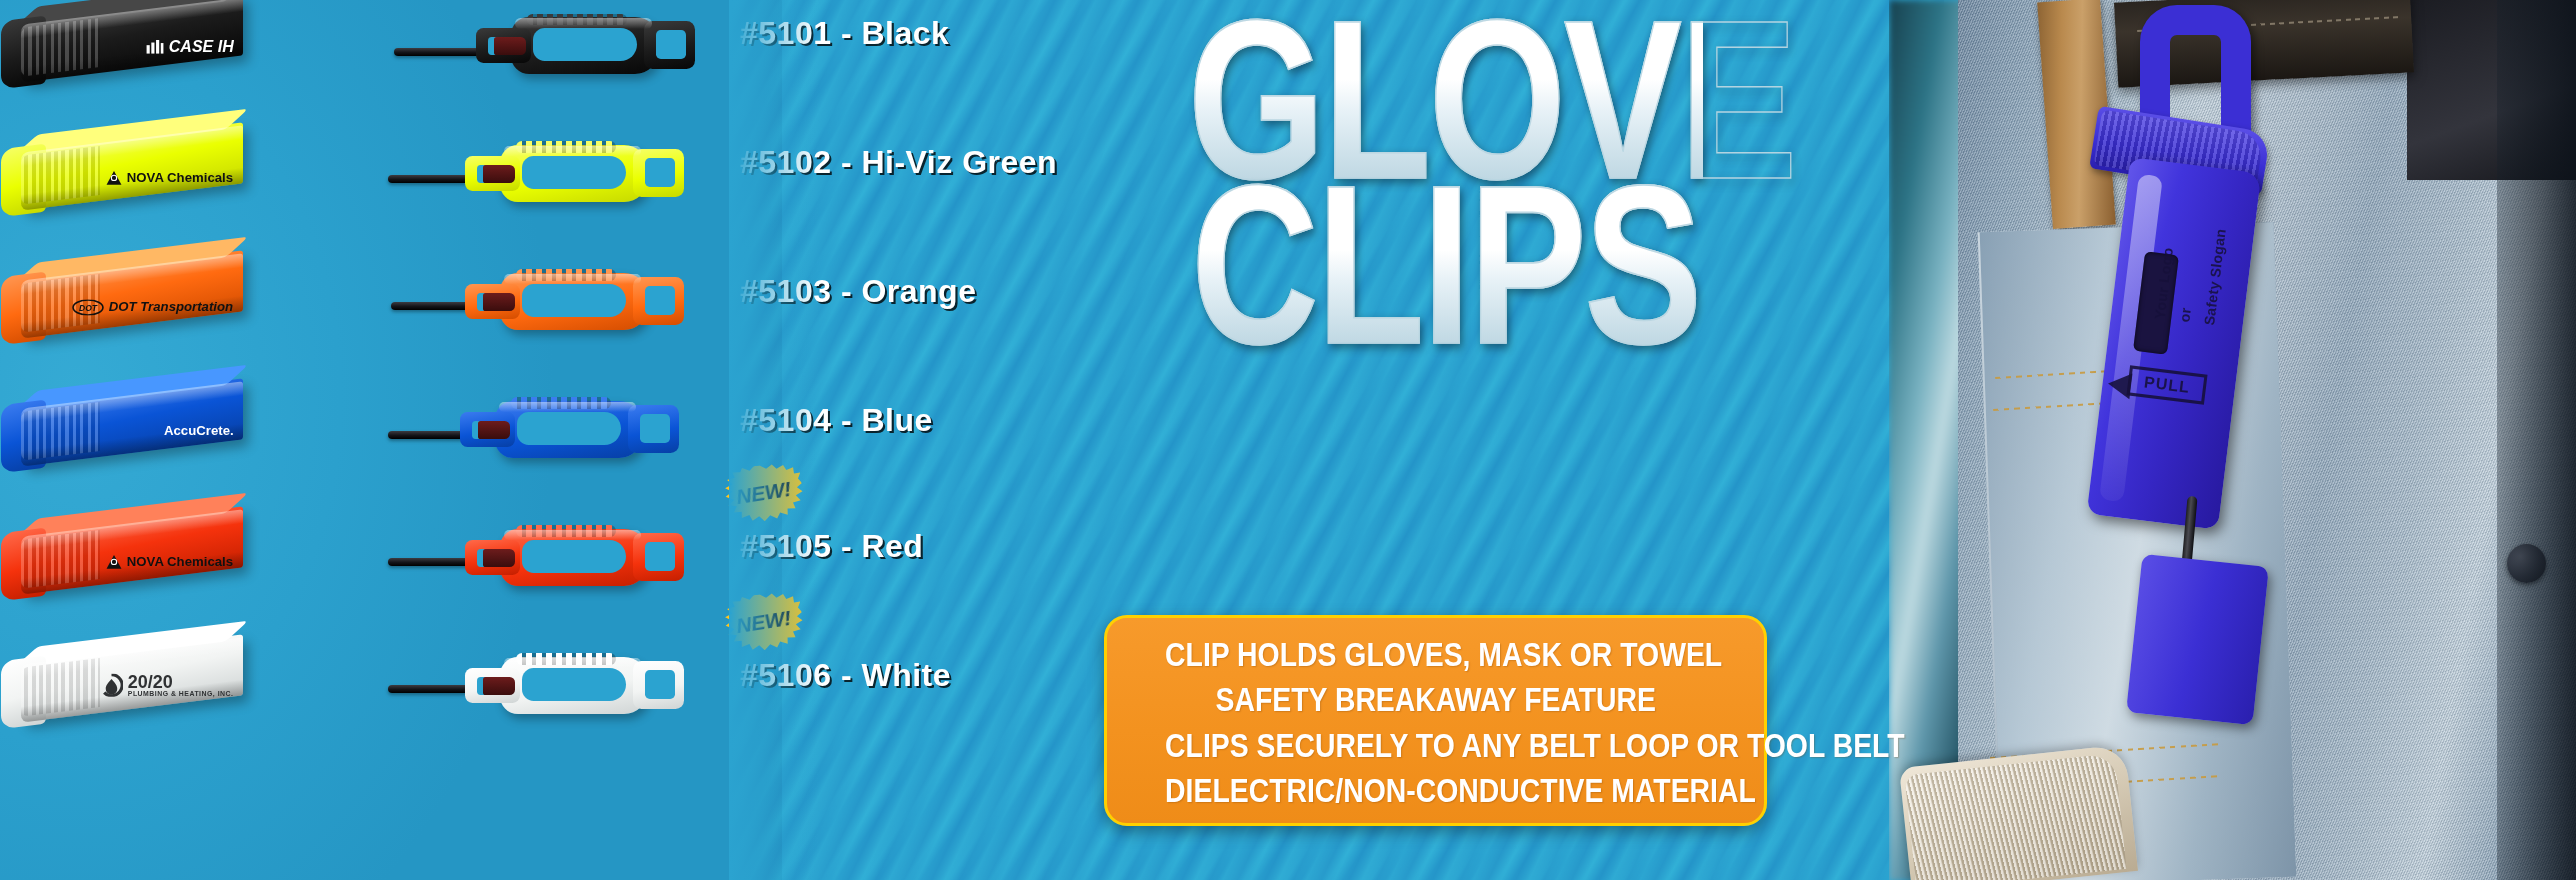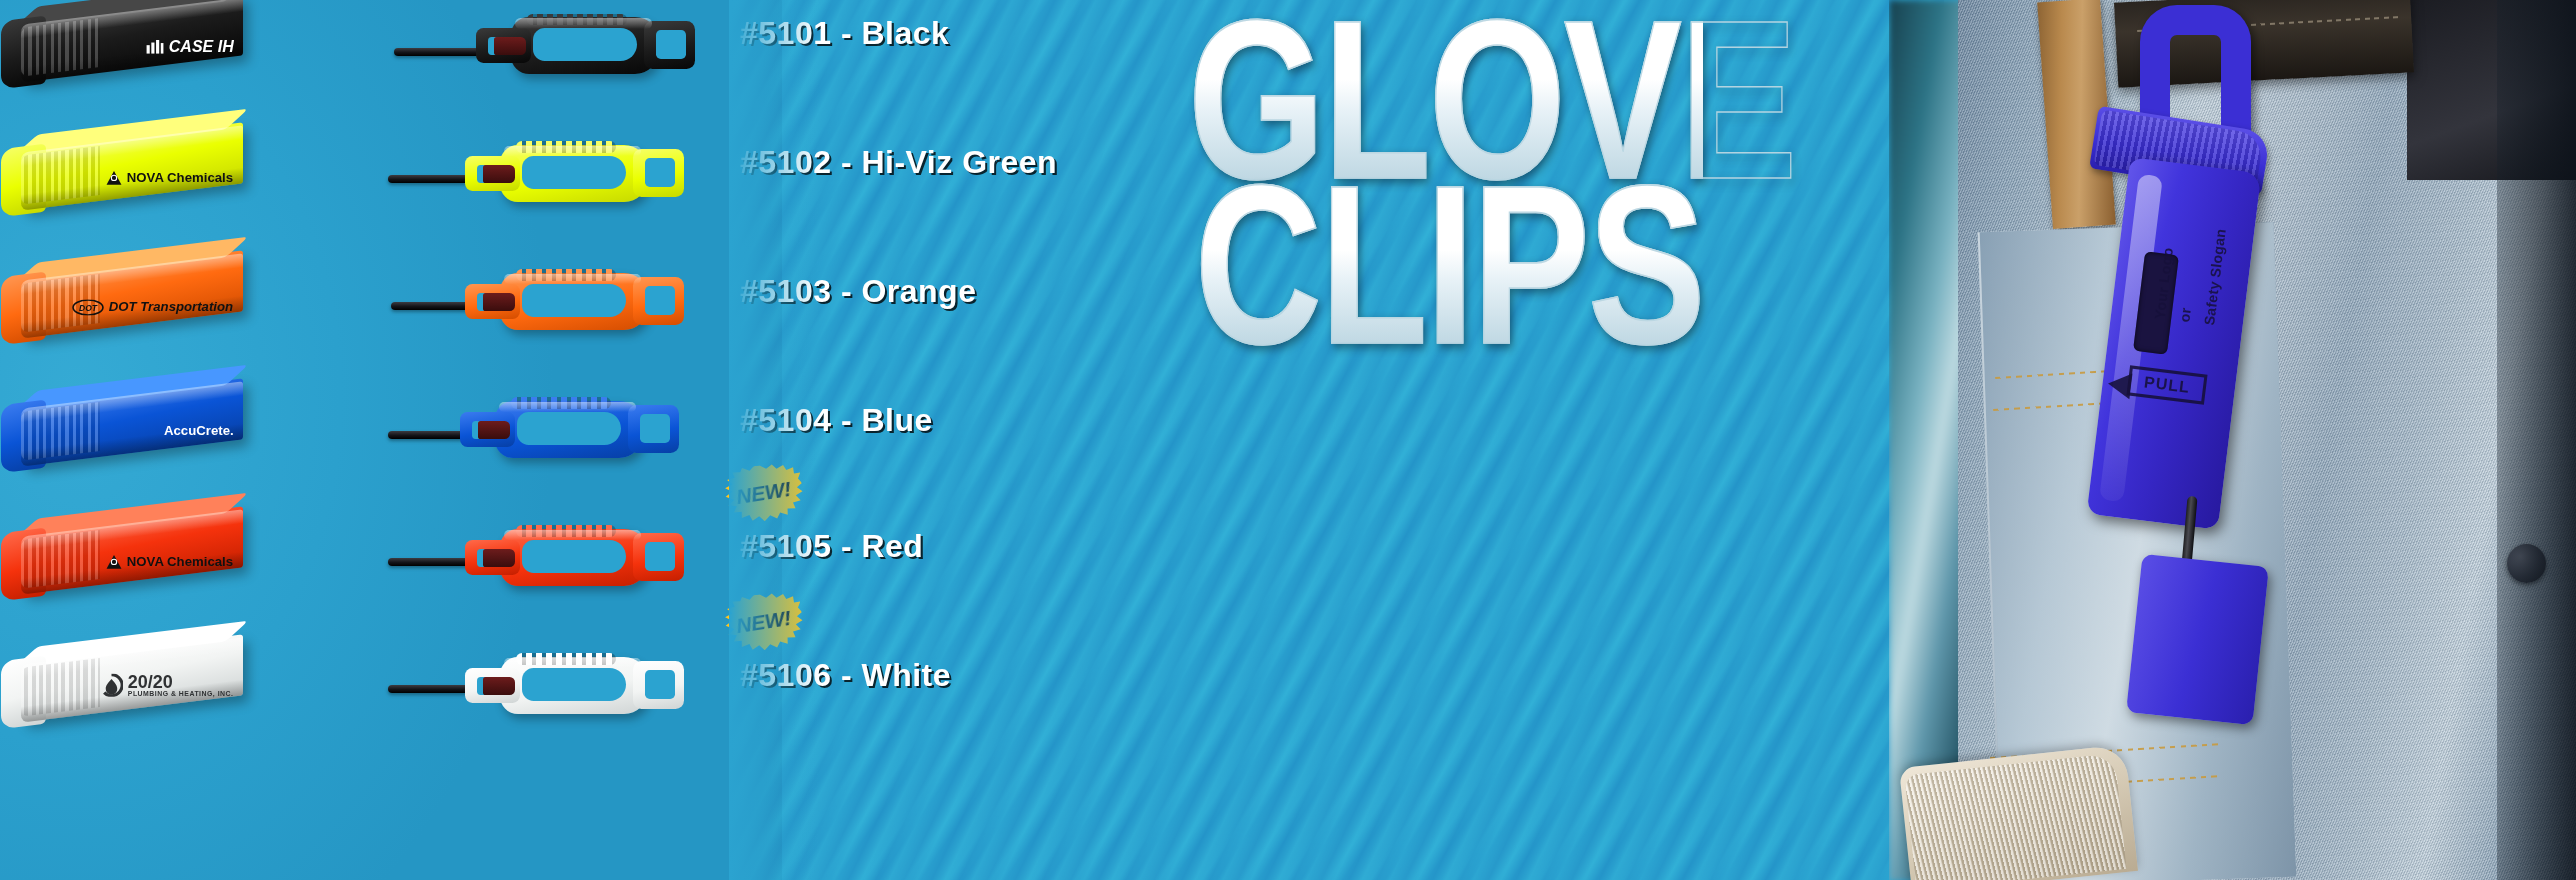--- a/index.html
+++ b/index.html
@@ -342,21 +342,21 @@
     position:absolute; left:0; top:0; width:100%; height:100%;
     display:flex; align-items:center; justify-content:center;
     color:#1c1c1c; font-weight:800; font-style:italic;
     font-size:21px; letter-spacing:-0.3px;
     font-family:"Liberation Sans",sans-serif;
   }
 
   
   .title {
     position:absolute; left:1115px; top:0px; width:661px; z-index:5;
-    text-align:right;
+    text-align:center;
   }
   .title .ln {
     font-family:"Liberation Sans", sans-serif;
     font-weight:700; font-size:227px; line-height:.79;
     letter-spacing:-3.2px;
     transform:scaleX(.78); transform-origin:center;
     background:linear-gradient(180deg,#ffffff 0%,#ffffff 42%,#e8f2f7 58%,#b9d4e0 100%);
     -webkit-background-clip:text; background-clip:text; color:transparent;
     -webkit-text-stroke:1.6px rgba(185,214,226,.95);
     filter:drop-shadow(3.7px 4.8px 4.8px rgba(0,0,0,.40));
@@ -603,20 +603,26 @@
           <div class="plug"></div>
         </div>
       </div>
     </div>
 
   <div class="title">
     <div class="ln ln1">GLOVE</div>
     <div class="ln ln2">CLIPS</div>
   </div>
 
+  <div class="features" id="features">
+      <div>CLIP HOLDS GLOVES, MASK OR TOWEL</div>
+      <div>SAFETY BREAKAWAY FEATURE</div>
+      <div>CLIPS SECURELY TO ANY BELT LOOP OR TOOL BELT</div>
+      <div>DIELECTRIC/NON-CONDUCTIVE MATERIAL</div>
+    </div>
 
 <div class="plabel" style="top: 15px;">#5101 - Black</div>
     <div class="plabel" style="top: 144px;">#5102 - Hi-Viz Green</div>
     <div class="plabel" style="top: 273px;">#5103 - Orange</div>
     <div class="plabel" style="top: 402px;">#5104 - Blue</div>
     <div class="plabel" style="top: 528px;">#5105 - Red</div>
     <div class="newbadge" style="left: 724px; top: 465px;">
       <span>NEW!</span>
     </div>
     <div class="plabel" style="top: 657px;">#5106 - White</div>

